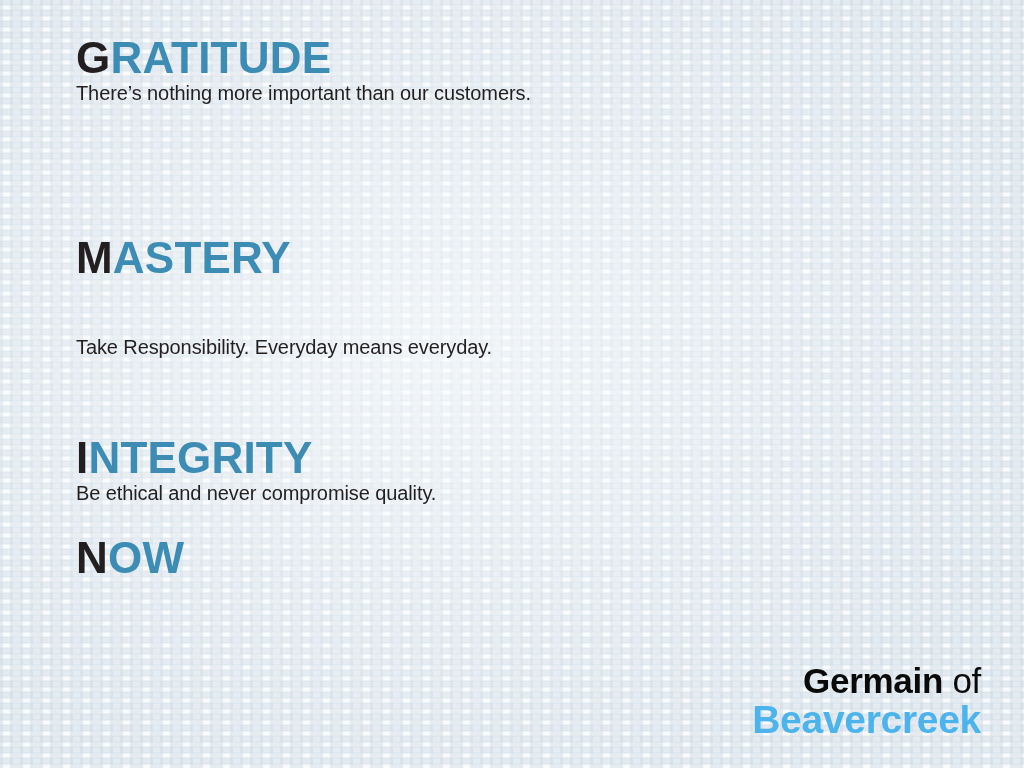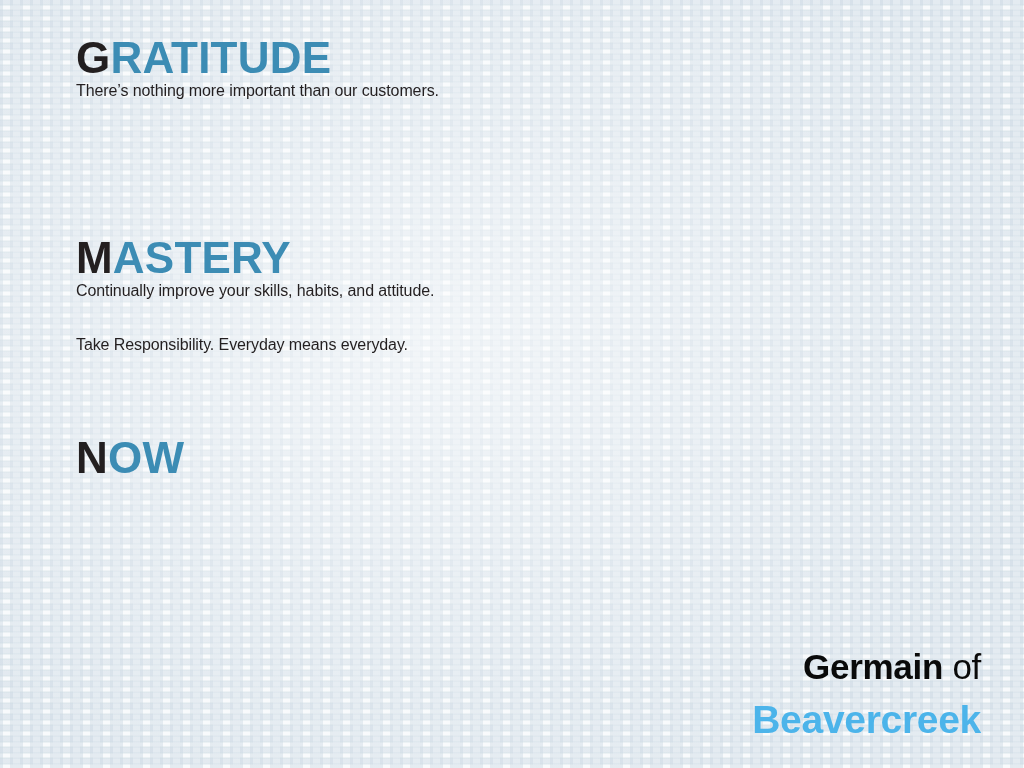--- a/index.html
+++ b/index.html
@@ -89,21 +89,21 @@
     line-height:1.0;
     color:#3c8cb4;
     white-space:nowrap;
     margin-bottom:2px;
   }
   .value-heading .initial {
     color:#231f20;
   }
 
   .value-desc {
-    font-size:16px;
+    font-size:20px;
     font-weight:normal;
     line-height:1.15;
     color:#231f20;
     white-space:nowrap;
     letter-spacing:-0.1px;
   }
 
   
   #brand {
     position:absolute;
@@ -120,21 +120,21 @@
     letter-spacing:-0.3px;
   }
   #brand .line1 .brand-strong { font-weight:bold; }
   #brand .line1 .brand-of { font-weight:normal; }
   #brand .line2 {
     font-size:39px;
     font-weight:bold;
     color:#4cb4ea;
     white-space:nowrap;
     letter-spacing:-0.3px;
-    margin-top:16px;
+    margin-top:2px;
     text-align:right;
   }
 </style>
 </head>
 <body>
 
 <div id="texture"></div>
 <div id="sheen"></div>
 
 <div id="canvas">
@@ -143,27 +143,30 @@
     <div class="value-heading"><span class="initial">G</span><span class="rest">RATITUDE</span></div>
     <div class="value-desc">There’s nothing more important than our customers.</div>
   </div>
 
   <div class="value-block">
   </div>
 
 
   <div class="value-block">
     <div class="value-heading"><span class="initial">M</span><span class="rest">ASTERY</span></div>
-    <div class="value-desc">Continually improve your skills, habits, and attitude.</div>
   </div>
 
   <div class="value-block">
     <div class="value-desc">Take Responsibility. Everyday means everyday.</div>
   </div>
 
+  <div class="value-block">
+    <div class="value-heading"><span class="initial">I</span><span class="rest">NTEGRITY</span></div>
+    <div class="value-desc">Be ethical and never compromise quality.</div>
+  </div>
 
   <div class="value-block">
     <div class="value-heading"><span class="initial">N</span><span class="rest">OW</span></div>
   </div>
 
 </div>
 
 <div id="brand">
   <div class="line1"><span class="brand-strong">Germain</span><span class="brand-of"> of</span></div>
   <div class="line2">Beavercreek</div>

